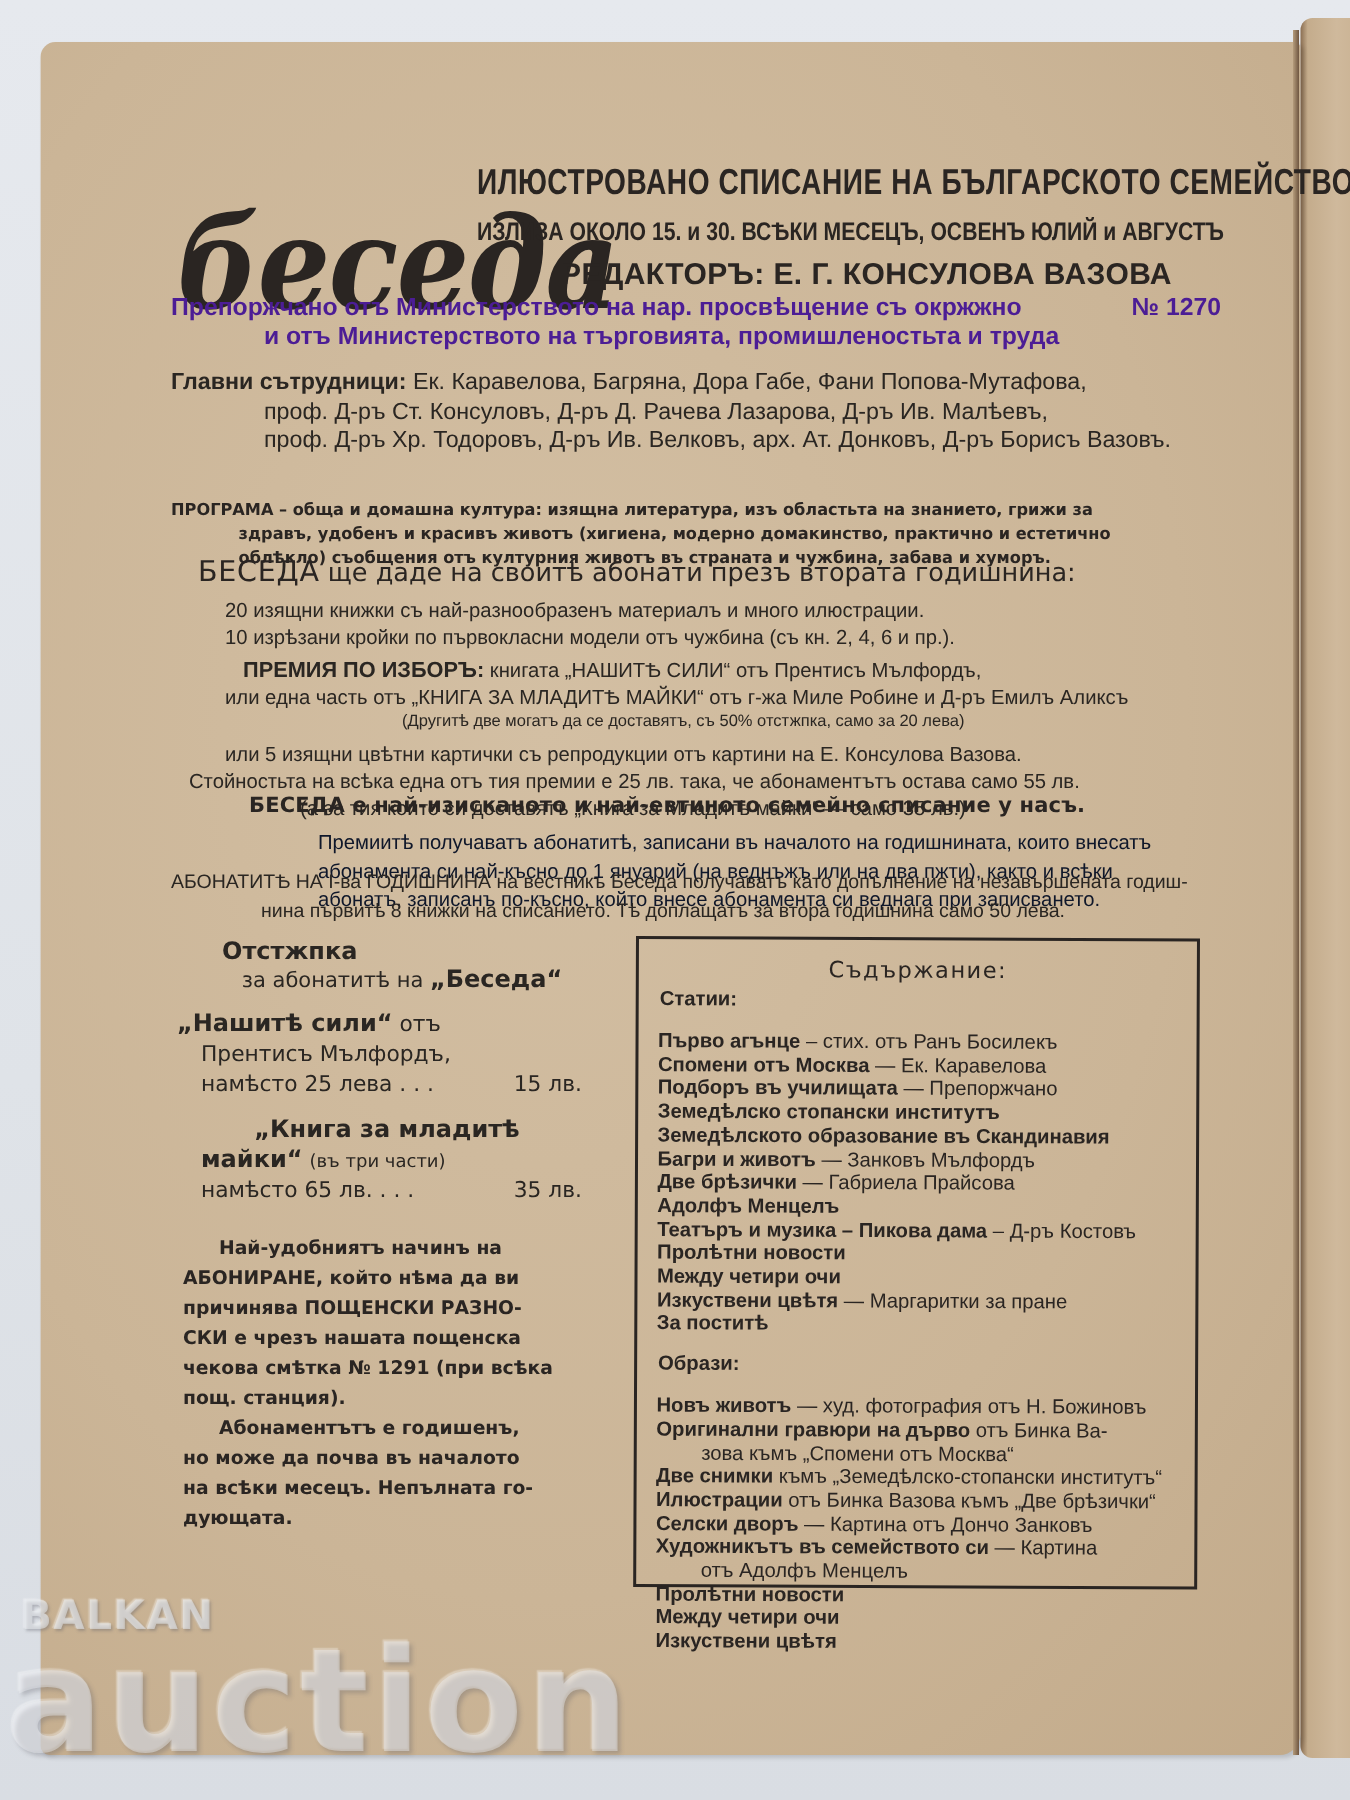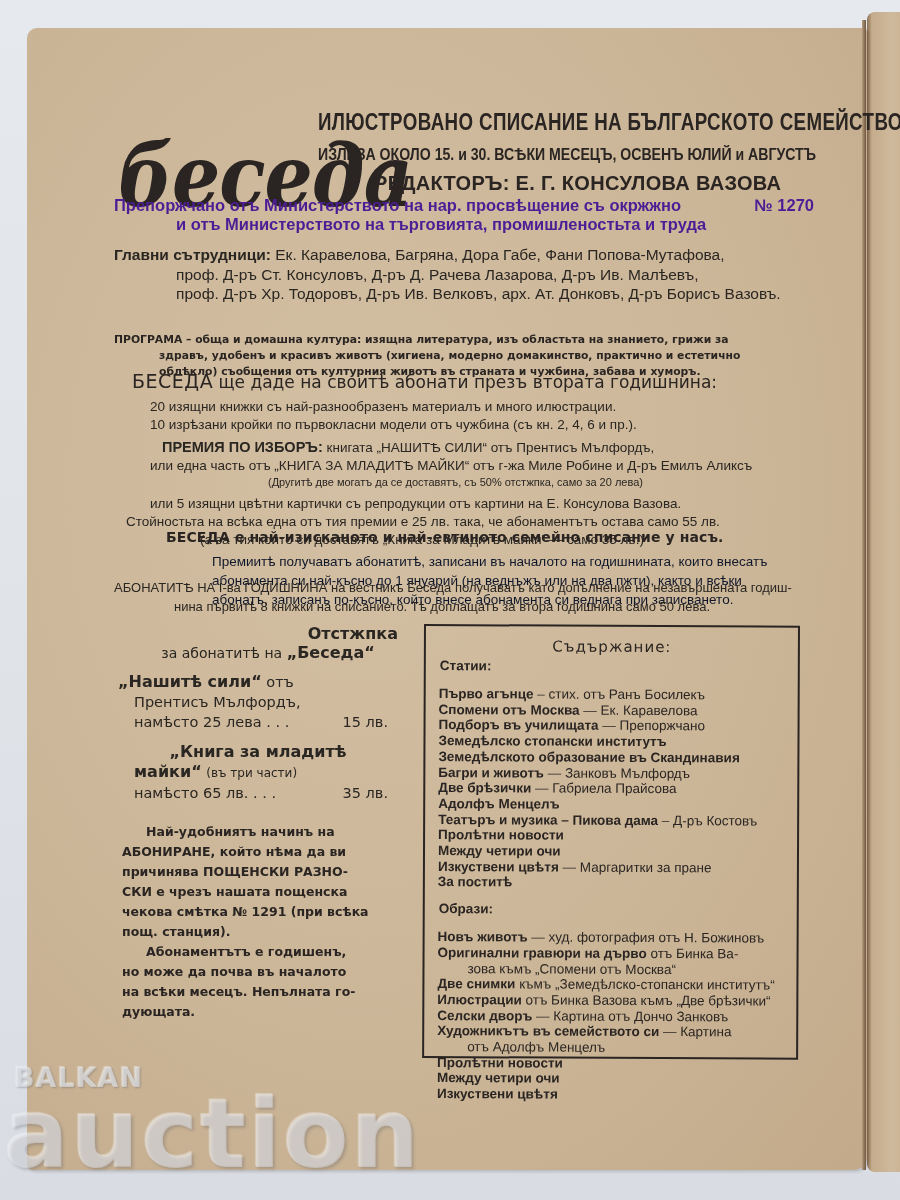--- a/index.html
+++ b/index.html
@@ -112,21 +112,21 @@
     font-family: "Liberation Sans", sans-serif; font-size: 13px; line-height: 19px; color: #2a2622;
   }
   .first-year .line { white-space: nowrap; }
   .first-year .indent { padding-left: 60px; }
 
   
   .discount {
     position: absolute; left: 118px; top: 624px; width: 280px;
     font-family: "DejaVu Sans", sans-serif; color: #2a2622;
   }
-  .discount .title { text-align: right; font-weight: bold; font-size: 16px; padding-left: 30px; }
+  .discount .title { text-align: left; font-weight: bold; font-size: 16px; padding-left: 30px; }
   .discount .sub { text-align: center; font-size: 14px; padding-left: 20px; }
   .discount .sub b { font-size: 16px; }
   .discount .book { margin-top: 10px; font-size: 14.5px; line-height: 20px; }
   .discount .book .bt { font-weight: bold; font-size: 16px; text-align: center; }
   .discount .book .ind { padding-left: 16px; }
   .discount .price-row { display: flex; justify-content: space-between; padding-left: 16px; padding-right: 10px; }
   .discount .small { font-size: 12px; text-align: center; }
 
   .payment {
     position: absolute; left: 122px; top: 822px; width: 268px;

